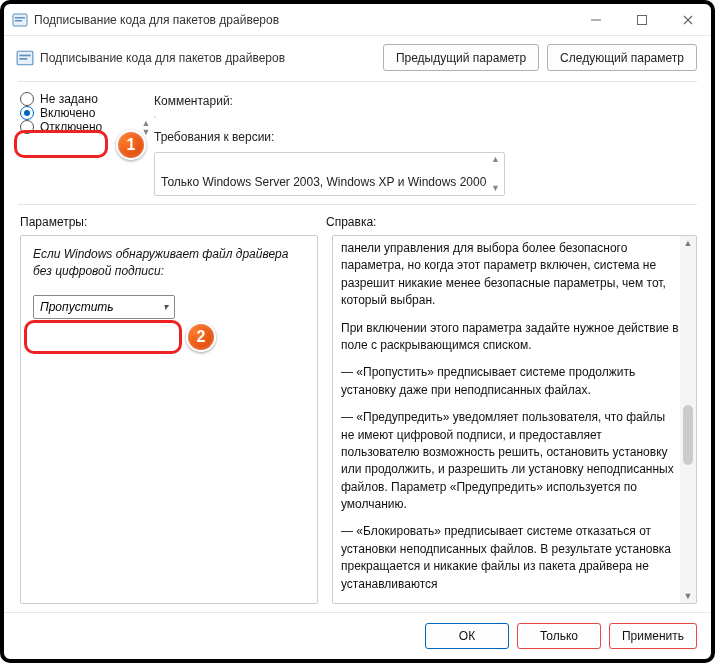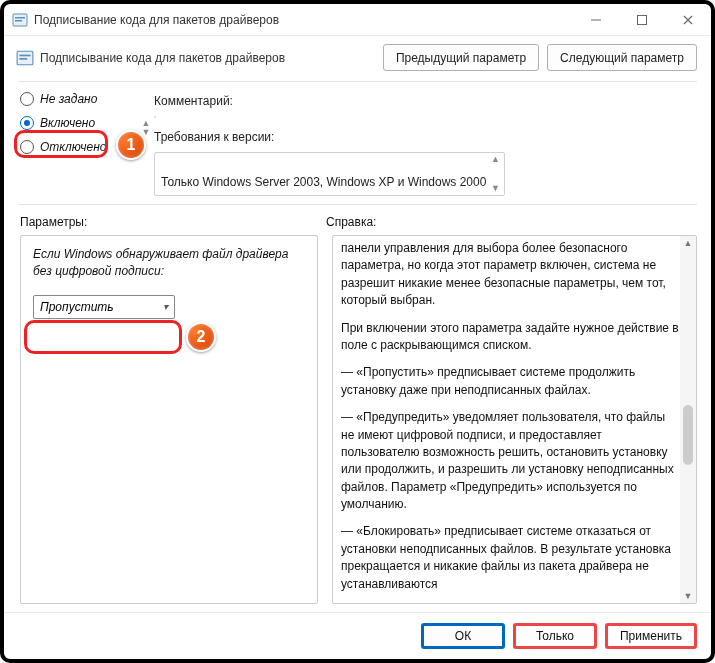--- a/index.html
+++ b/index.html
@@ -47,21 +47,21 @@
     border-radius:3px; margin-left:8px; padding:0 12px; text-align:center;
     display:flex; align-items:center; justify-content:center; color:#222;
   }
 
   .sep { height:1px; background:#e4e4e4; margin:0 14px;}
 
   
   .mid {
     display:flex; padding:8px 14px 8px 16px; gap:14px; align-items:flex-start;
   }
-  .radio-col { width:120px; display:flex; flex-direction:column; gap:10px; padding-top:2px;font-style:italic;}
+  .radio-col { width:120px; display:flex; flex-direction:column; padding-top:2px;}
   .radio-item { display:flex; align-items:center; gap:6px; cursor:pointer;}
   .radio-circle {
     width:14px; height:14px; border:1px solid #555; border-radius:50%; position:relative; background:#fff;
   }
   .radio-item.selected .radio-circle { border-color:#0067c0; }
   .radio-item.selected .radio-circle::after {
     content:""; position:absolute; inset:3px; background:#0067c0; border-radius:50%;
   }
   .radio-label { color:#111;}
 
@@ -114,21 +114,21 @@
   }
   .help-scroll .tri { font-size:9px; color:#777; padding:2px 0;}
   .help-scroll .thumb { width:10px; background:#ccc; border-radius:6px; flex:0 0 60px; margin-top:30px;}
 
   
   .btn-row {
     display:flex; justify-content:flex-end; gap:8px; padding:10px 14px 10px;
     border-top:1px solid #e8e8e8; margin-top:8px;
   }
   .btn {
-    min-width:84px; height:26px; border:3px solid #ef4444; background:#fdfdfd; border-radius:3px;
+    min-width:84px; height:26px; border:1px solid #ef4444; background:#fdfdfd; border-radius:3px;
     display:flex; align-items:center; justify-content:center; color:#111; padding:0 12px;
   }
   .btn.primary { border-color:#0067c0;}
 
   
   .anno-box1 {
     position:absolute; left:14px; top:130px; width:94px; height:28px;
     border:3px solid #e22; border-radius:10px; pointer-events:none;
   }
   .anno-badge {

